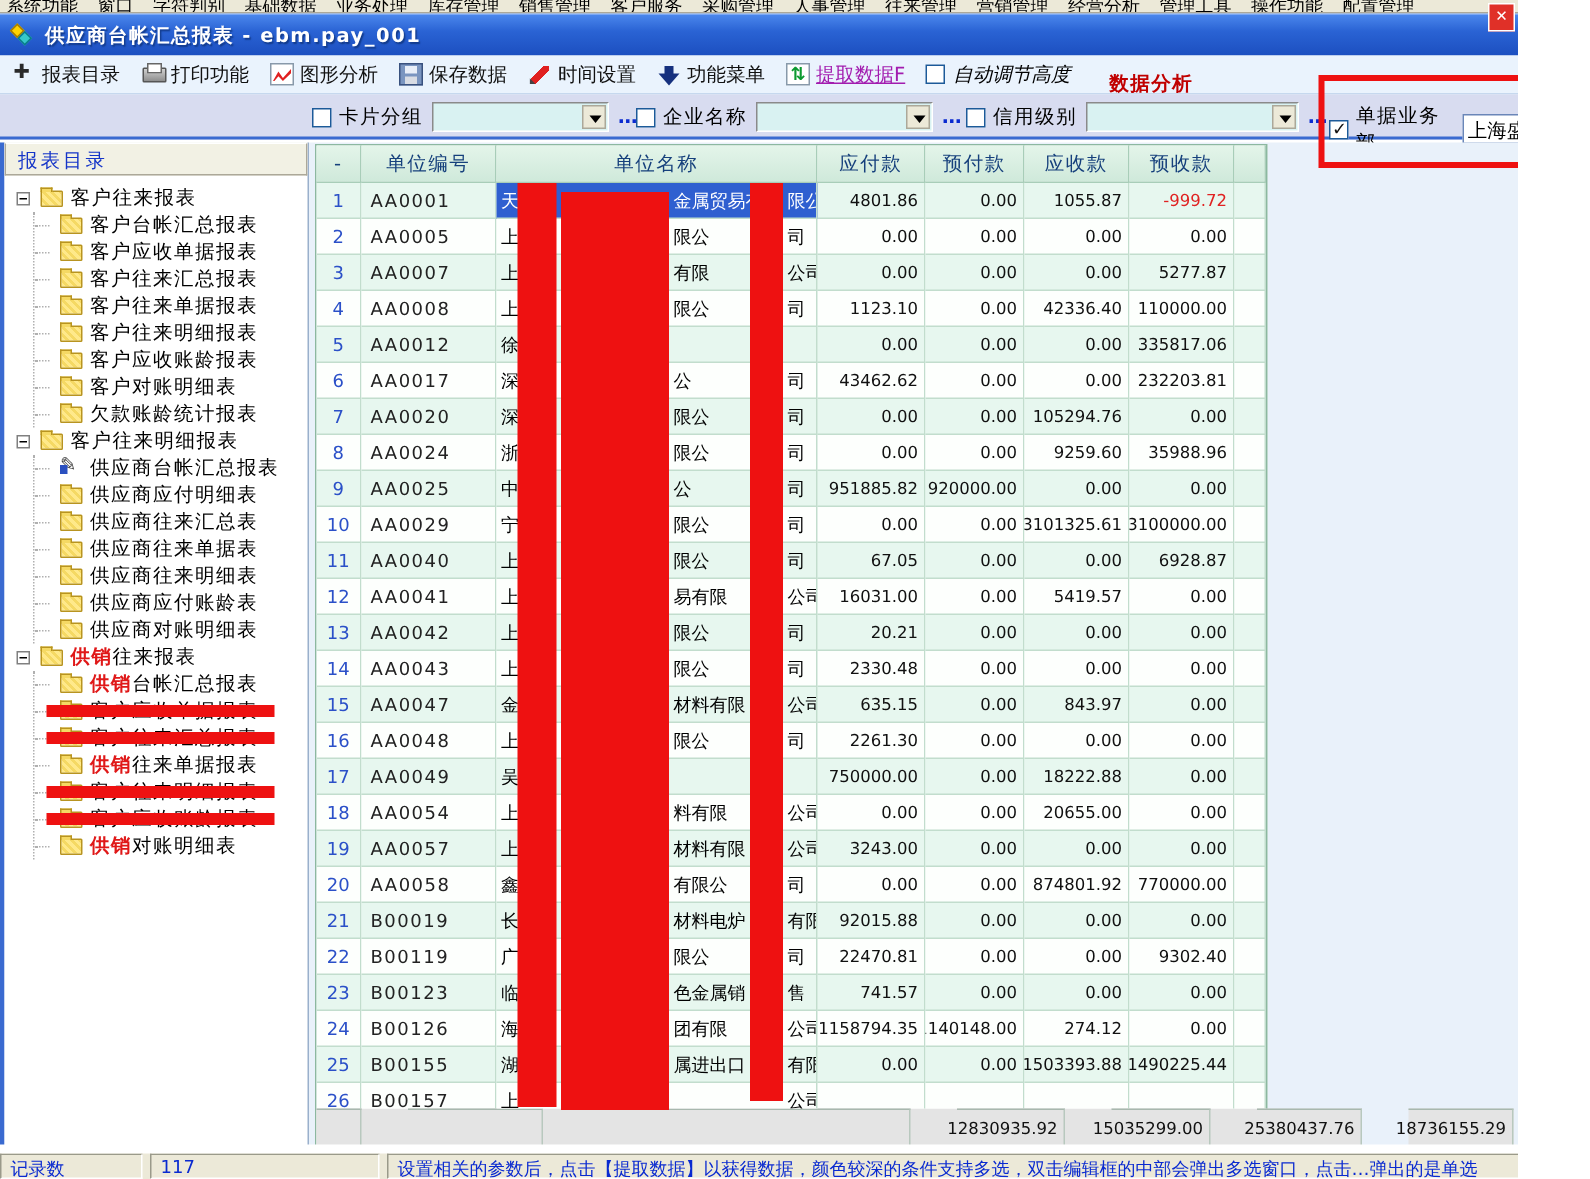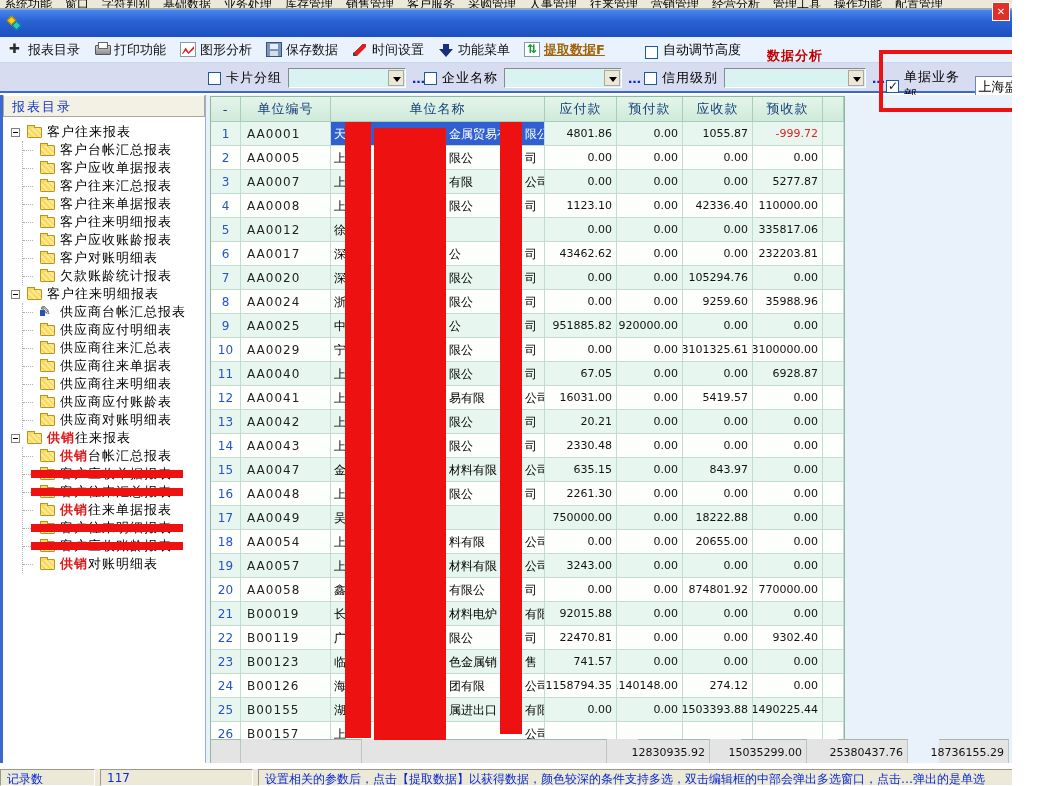--- a/index.html
+++ b/index.html
@@ -25,21 +25,21 @@
     text-shadow:1px 1px 1px #123a8a; }
   .close-btn { position:absolute; right:2px; top:2px; width:18px; height:19px; background:#e03028;
     border:1px solid #fff; color:#fff; font-size:10px; text-align:center; line-height:18px; }
 
   
   .toolbar { position:absolute; left:0; top:37px; width:1060px; height:26px; background:#eaf3fd;
     border-bottom:1px solid #c6d8ee; display:flex; align-items:center; padding-left:8px; }
   .tbtn { display:flex; align-items:center; margin-right:14px; font-size:13px; color:#111;
     cursor:default; }
   .tbtn .lbl { margin-left:4px; }
-  .tbtn.accent .lbl { color:#a16207; font-weight:bold; text-decoration:underline; }
+  .tbtn.accent .lbl { color:#a21caf; font-weight:normal; text-decoration:underline; }
   .ic { display:inline-block; width:16px; height:15px; position:relative; }
   .plus-icon::before { content:"✚"; position:absolute; left:1px; top:-1px; font-size:13px; color:#2a2a2a; }
   .printer-icon::before { content:""; position:absolute; left:1px; top:3px; width:14px; height:8px;
     background:linear-gradient(180deg,#cfcfcf,#8e8e8e); border:1px solid #555; border-radius:1px; }
   .printer-icon::after { content:""; position:absolute; left:4px; top:0px; width:8px; height:5px;
     background:#fff; border:1px solid #666; }
   .chart-icon { border:1px solid #8899aa; background:#fff; }
   .chart-icon::before { content:""; position:absolute; left:1px; top:3px; width:12px; height:8px;
     background:#e02020; clip-path:polygon(0 100%,30% 20%,55% 75%,100% 0,100% 35%,55% 100%,30% 60%,8% 100%); }
   .save-icon { background:#7a95c0; border:1px solid #39517e; }
@@ -47,21 +47,21 @@
   .save-icon::after { content:""; position:absolute; left:3px; top:8px; width:8px; height:5px; background:#d8dce4; }
   .pen-icon::before { content:""; position:absolute; left:2px; top:2px; width:12px; height:12px;
     background:linear-gradient(135deg,transparent 35%,#e02020 36%,#e02020 62%,transparent 63%); }
   .pen-icon::after { content:""; position:absolute; left:1px; top:10px; width:4px; height:4px; background:#444;
     clip-path:polygon(0 100%,0 0,100% 100%); }
   .down-icon::before { content:""; position:absolute; left:5px; top:2px; width:6px; height:6px; background:#16307e; }
   .down-icon::after { content:""; position:absolute; left:1px; top:7px; border-left:7px solid transparent;
     border-right:7px solid transparent; border-top:8px solid #16307e; }
   .refresh-icon { border:1px solid #8899aa; background:#fff; }
   .refresh-icon::before { content:"⇅"; position:absolute; left:2px; top:-1px; font-size:12px; font-weight:bold; color:#0c9a30; }
-  .tb-check { display:flex; align-items:flex-end; margin-left:26px; margin-right:26px; font-size:13px; }
+  .tb-check { display:flex; align-items:center; margin-right:26px; font-size:13px;font-style:italic; }
   .analysis-lbl { color:#c00000; font-weight:bold; font-size:13px; letter-spacing:1px;margin-top:12px; }
 
   
   .cb { width:13px; height:13px; background:#fff; border:1px solid #1c5a99; display:inline-block;
     position:relative; flex:0 0 13px; }
   .cb.checked::before { content:"✓"; position:absolute; left:1px; top:-2px; font-size:12px; color:#111; font-weight:bold; }
 
   
   .filterbar { position:absolute; left:0; top:63px; width:1060px; height:30px; background:#d8dcf0;
     border-bottom:2px solid #3a6ad0; }
@@ -155,20 +155,21 @@
 
   <div class="menubar">
     <div class="menubar-inner" id="menubar-inner"><span class="menu-item">系统功能</span><span class="menu-item">窗口</span><span class="menu-item">字符判别</span><span class="menu-item">基础数据</span><span class="menu-item">业务处理</span><span class="menu-item">库存管理</span><span class="menu-item">销售管理</span><span class="menu-item">客户服务</span><span class="menu-item">采购管理</span><span class="menu-item">人事管理</span><span class="menu-item">往来管理</span><span class="menu-item">营销管理</span><span class="menu-item">经营分析</span><span class="menu-item">管理工具</span><span class="menu-item">操作功能</span><span class="menu-item">配置管理</span></div>
   </div>
 
   <div class="titlebar">
     <span class="title-icon">
       <span class="diam d1"></span>
         <span class="diam d2"></span>
     </span>
+    <span class="title-text">供应商台帐汇总报表 - ebm.pay_001</span>
   </div>
   <div class="close-btn">✕</div>
 
   <div class="toolbar">
     <span id="toolbar-buttons" style="display: inline-flex;">
         <span class="tbtn">
           <span class="ic plus-icon"></span>
           <span class="lbl">报表目录</span>
         </span>
         <span class="tbtn">

